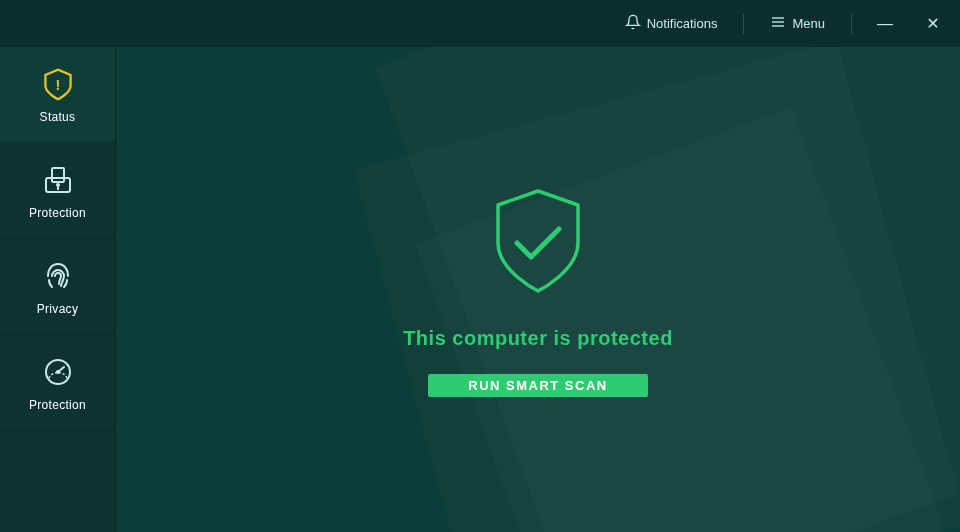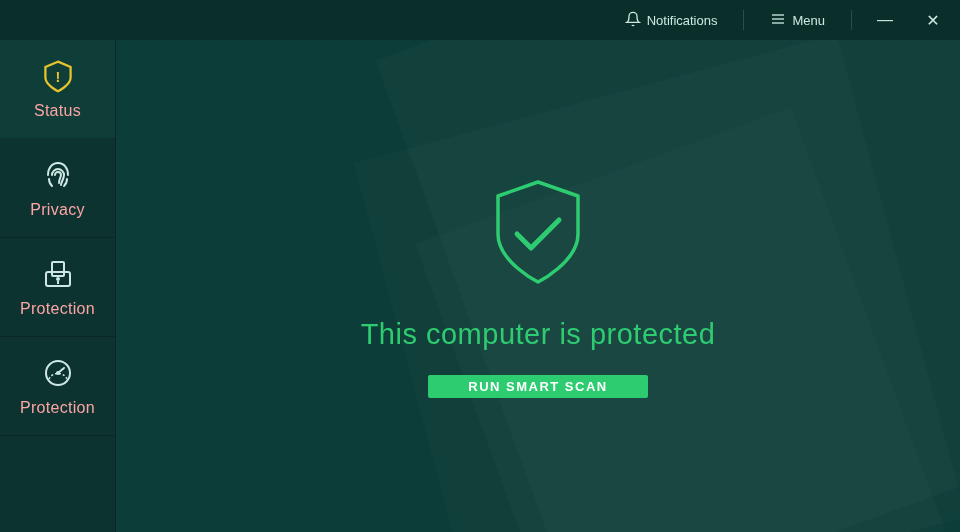--- a/index.html
+++ b/index.html
@@ -10,21 +10,21 @@
       overflow: hidden;
       font-family: 'Segoe UI', Arial, sans-serif;
       background: #0d3d38;
       display: flex;
       flex-direction: column;
     }
 
     
     .titlebar {
       width: 100%;
-      height: 40px;
+      height: 47px;
       background: #0a2e2a;
       display: flex;
       align-items: center;
       justify-content: flex-end;
       padding-right: 12px;
       gap: 20px;
       flex-shrink: 0;
     }
 
     .titlebar-actions {
@@ -93,22 +93,22 @@
       border-bottom: 1px solid rgba(0,0,0,0.2);
       gap: 8px;
       min-height: 96px;
     }
 
     .sidebar-item.active {
       background: #0f3d38;
     }
 
     .sidebar-item-label {
-      color: #fca5a5;
-      font-size: 16px;
+      color: #ffffff;
+      font-size: 12px;
       text-align: center;
       letter-spacing: 0.3px;
     }
 
     
     .icon-container {
       display: flex;
       align-items: center;
       justify-content: center;
       width: 36px;
@@ -177,22 +177,22 @@
 
     
     .shield-container {
       display: flex;
       align-items: center;
       justify-content: center;
     }
 
     .status-text {
       color: #2ecc71;
-      font-size: 29px;
-      font-weight: 400;
+      font-size: 20px;
+      font-weight: 700;
       letter-spacing: 0.5px;
     }
 
     .scan-button {
       background: #2ecc71;
       color: #fff;
       border: none;
       padding: 4px 40px;
       font-size: 13px;
       font-weight: 700;
@@ -243,47 +243,47 @@
 
           <path d="M20 4 L34 10 L34 22 C34 30 20 37 20 37 C20 37 6 30 6 22 L6 10 Z" fill="none" stroke="#e6c32a" stroke-width="2.5"></path>
           <text x="20" y="27" text-anchor="middle" font-size="16" font-weight="bold" fill="#e6c32a">!</text>
         </svg>
       </div>
       <span class="sidebar-item-label">Status</span>
     </div>
 
     <div class="sidebar-item">
       <div class="icon-container">
+        <svg width="30" height="30" viewBox="0 0 30 30" fill="none">
+          <rect x="9" y="3" width="12" height="14" rx="1" stroke="#cde8e4" stroke-width="2"></rect>
+          <rect x="3" y="13" width="24" height="14" rx="2" stroke="#cde8e4" stroke-width="2"></rect>
+          <circle cx="15" cy="20" r="2" fill="#cde8e4"></circle>
+          <line x1="15" y1="22" x2="15" y2="25" stroke="#cde8e4" stroke-width="2"></line>
+        </svg>
+      </div>
+      <span class="sidebar-item-label">Protection</span>
+    </div>
+
+    <div class="sidebar-item">
+      <div class="icon-container">
         <svg width="32" height="32" viewBox="0 0 32 32" fill="none">
 
           <path d="M16 4 C10 4 6 9 6 16" stroke="#cde8e4" stroke-width="2" stroke-linecap="round" fill="none"></path>
           <path d="M16 4 C22 4 26 9 26 16" stroke="#cde8e4" stroke-width="2" stroke-linecap="round" fill="none"></path>
           <path d="M10 16 C10 13 12.7 10 16 10 C19.3 10 22 13 22 16 C22 20 19 23 19 26" stroke="#cde8e4" stroke-width="2" stroke-linecap="round" fill="none"></path>
           <path d="M13 16 C13 14.3 14.3 13 16 13 C17.7 13 19 14.3 19 16 C19 18 17 20 17 24" stroke="#cde8e4" stroke-width="2" stroke-linecap="round" fill="none"></path>
           <path d="M7 20 C7 20 7 24 10 27" stroke="#cde8e4" stroke-width="2" stroke-linecap="round" fill="none"></path>
           <path d="M25 20 C25 24 22 27 22 27" stroke="#cde8e4" stroke-width="2" stroke-linecap="round" fill="none"></path>
         </svg>
       </div>
       <span class="sidebar-item-label">Privacy</span>
     </div>
 
     <div class="sidebar-item">
       <div class="icon-container">
-        <svg width="30" height="30" viewBox="0 0 30 30" fill="none">
-          <rect x="9" y="3" width="12" height="14" rx="1" stroke="#cde8e4" stroke-width="2"></rect>
-          <rect x="3" y="13" width="24" height="14" rx="2" stroke="#cde8e4" stroke-width="2"></rect>
-          <circle cx="15" cy="20" r="2" fill="#cde8e4"></circle>
-          <line x1="15" y1="22" x2="15" y2="25" stroke="#cde8e4" stroke-width="2"></line>
-        </svg>
-      </div>
-      <span class="sidebar-item-label">Protection</span>
-    </div>
-
-    <div class="sidebar-item">
-      <div class="icon-container">
         <svg width="32" height="32" viewBox="0 0 32 32" fill="none">
           <circle cx="16" cy="16" r="12" stroke="#cde8e4" stroke-width="2" fill="none"></circle>
 
           <path d="M7 22 A10 10 0 0 1 25 22" stroke="#cde8e4" stroke-width="1.5" fill="none" stroke-dasharray="2 2"></path>
 
           <line x1="16" y1="16" x2="22" y2="11" stroke="#cde8e4" stroke-width="2" stroke-linecap="round"></line>
           <circle cx="16" cy="16" r="2" fill="#cde8e4"></circle>
         </svg>
       </div>
       <span class="sidebar-item-label">Protection</span>

